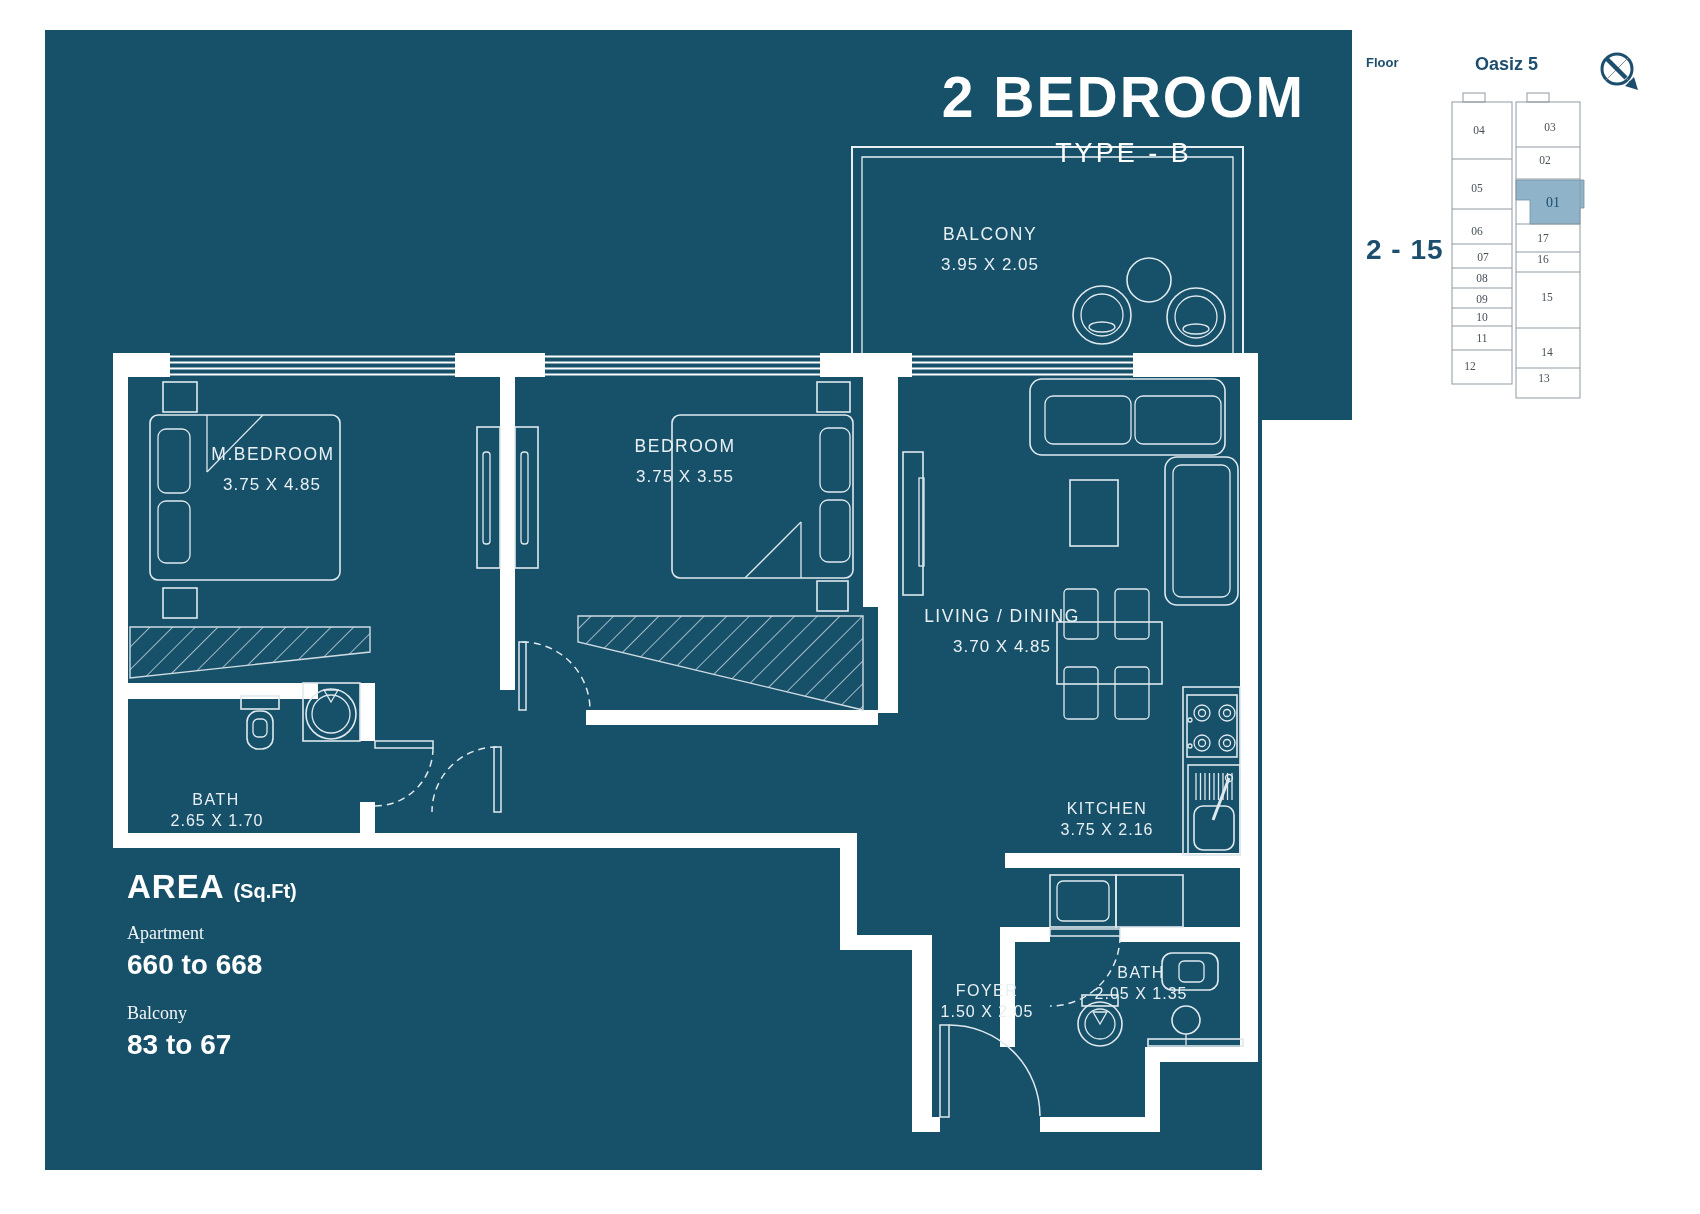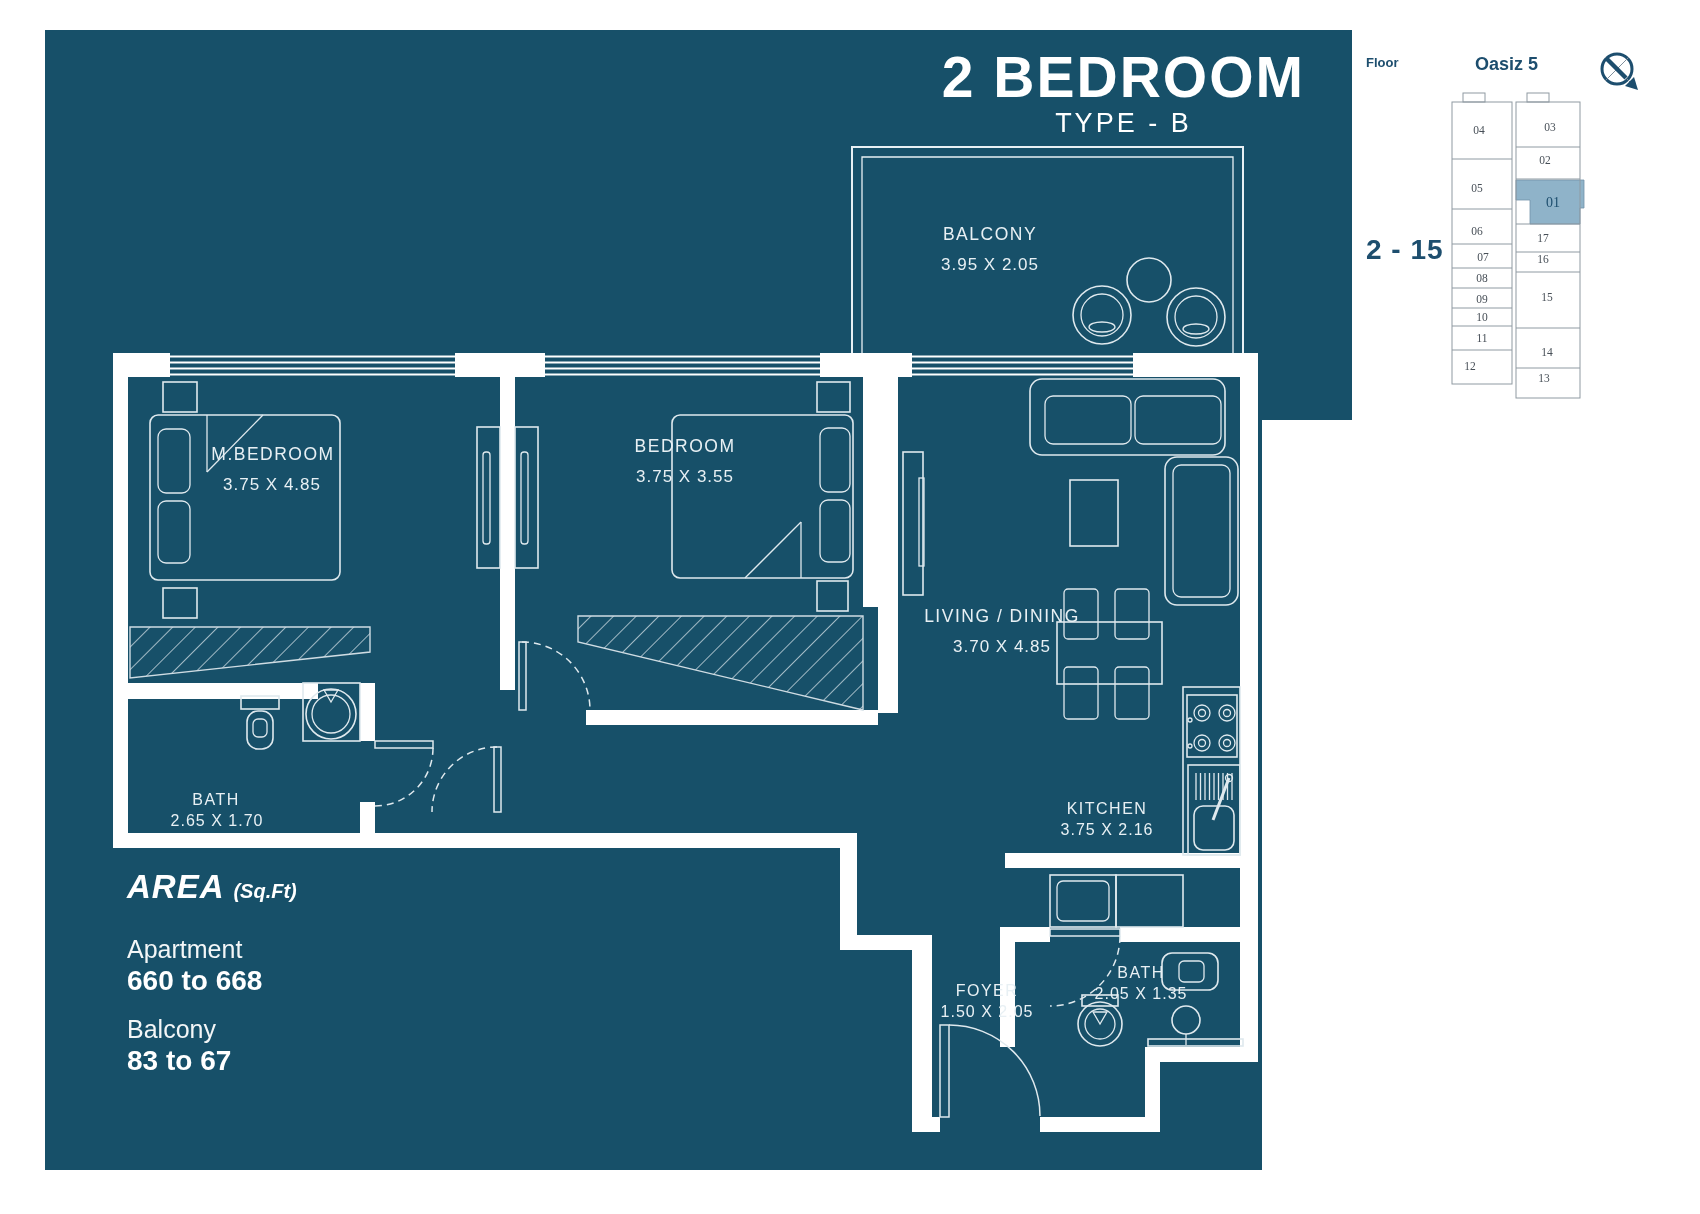--- a/index.html
+++ b/index.html
@@ -1,31 +1,31 @@
 <!DOCTYPE html>
 <html><head>
 <meta charset="utf-8">
 <style>
   html,body{margin:0;padding:0;background:#ffffff;}
   body{width:1700px;height:1214px;position:relative;font-family:"Liberation Sans",sans-serif;overflow:hidden;}
   .panel{position:absolute;left:45px;top:30px;width:1307px;height:1140px;background:#175069;}
   .panel-notch{position:absolute;left:1262px;top:420px;width:92px;height:752px;background:#ffffff;}
   .plan-svg{position:absolute;left:45px;top:30px;}
   .title-block{position:absolute;top:48px;right:395px;text-align:right;color:#ffffff;}
-  .title-main{font-size:57px;font-weight:bold;letter-spacing:2px;line-height:58px;}
-  .title-sub{font-size:27px;letter-spacing:3px;margin-top:2px;text-align:center;}
+  .title-main{font-size:57px;font-weight:bold;letter-spacing:2px;line-height:58px;margin-top:20px;}
+  .title-sub{font-size:27px;letter-spacing:3px;margin-top:12px;text-align:center;}
   .hdr-label{position:absolute;color:#1d4e6e;font-weight:bold;}
   #floor-label{left:1366px;top:55px;font-size:13px;}
   #project-name{left:1475px;top:54px;font-size:18px;}
   #floor-range{left:1366px;top:234px;font-size:28px;letter-spacing:1px;}
   .area-block{position:absolute;left:127px;top:868px;color:#ffffff;}
-  .area-heading{font-size:33px;font-weight:bold;letter-spacing:1px;margin-bottom:28px;font-style:italic;}
+  .area-heading{font-size:33px;font-weight:bold;letter-spacing:1px;margin-bottom:12px;}
   .area-heading .unit{font-size:20px;font-weight:bold;letter-spacing:0;}
   .area-item{margin-bottom:17px;}
-  .area-item .lbl{font-size:25px;font-weight:normal;opacity:.95;line-height:30px;}
+  .area-item .lbl{font-size:18px;font-weight:normal;opacity:.95;line-height:30px;font-family:Liberation Serif, serif;}
   .area-item .val{font-size:28px;font-weight:bold;line-height:33px;}
   
   .wall{fill:#ffffff;}
   .winline{fill:#ffffff;}
   .f{fill:none;stroke:#dfe9ee;stroke-width:1.6;}
   .f2{fill:none;stroke:#dfe9ee;stroke-width:1.3;}
   .rail{fill:none;stroke:#e8f0f4;stroke-width:2;}
   .rail2{fill:none;stroke:#e8f0f4;stroke-width:1.3;}
   .door{fill:none;stroke:#dfe9ee;stroke-width:1.5;}
   .dashed{stroke-dasharray:7 5;}

